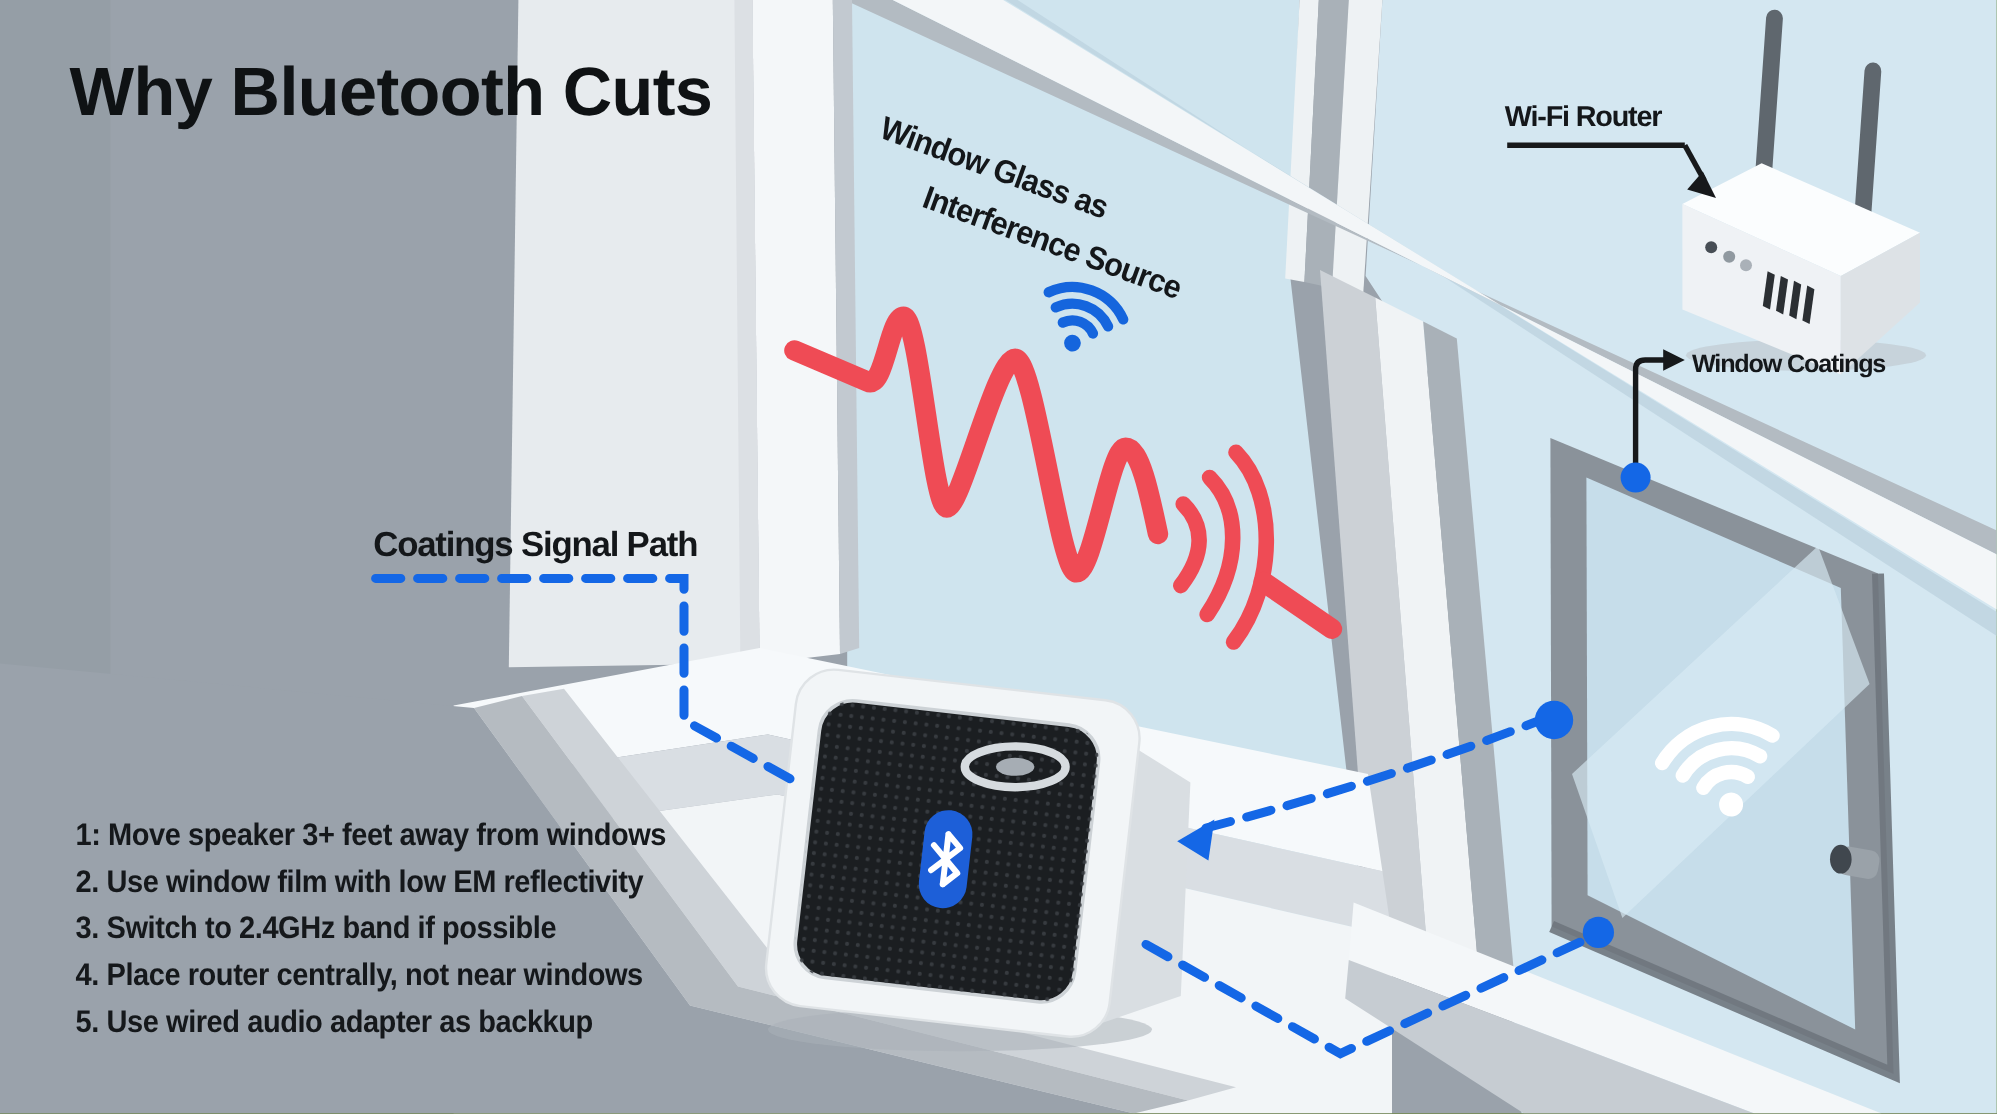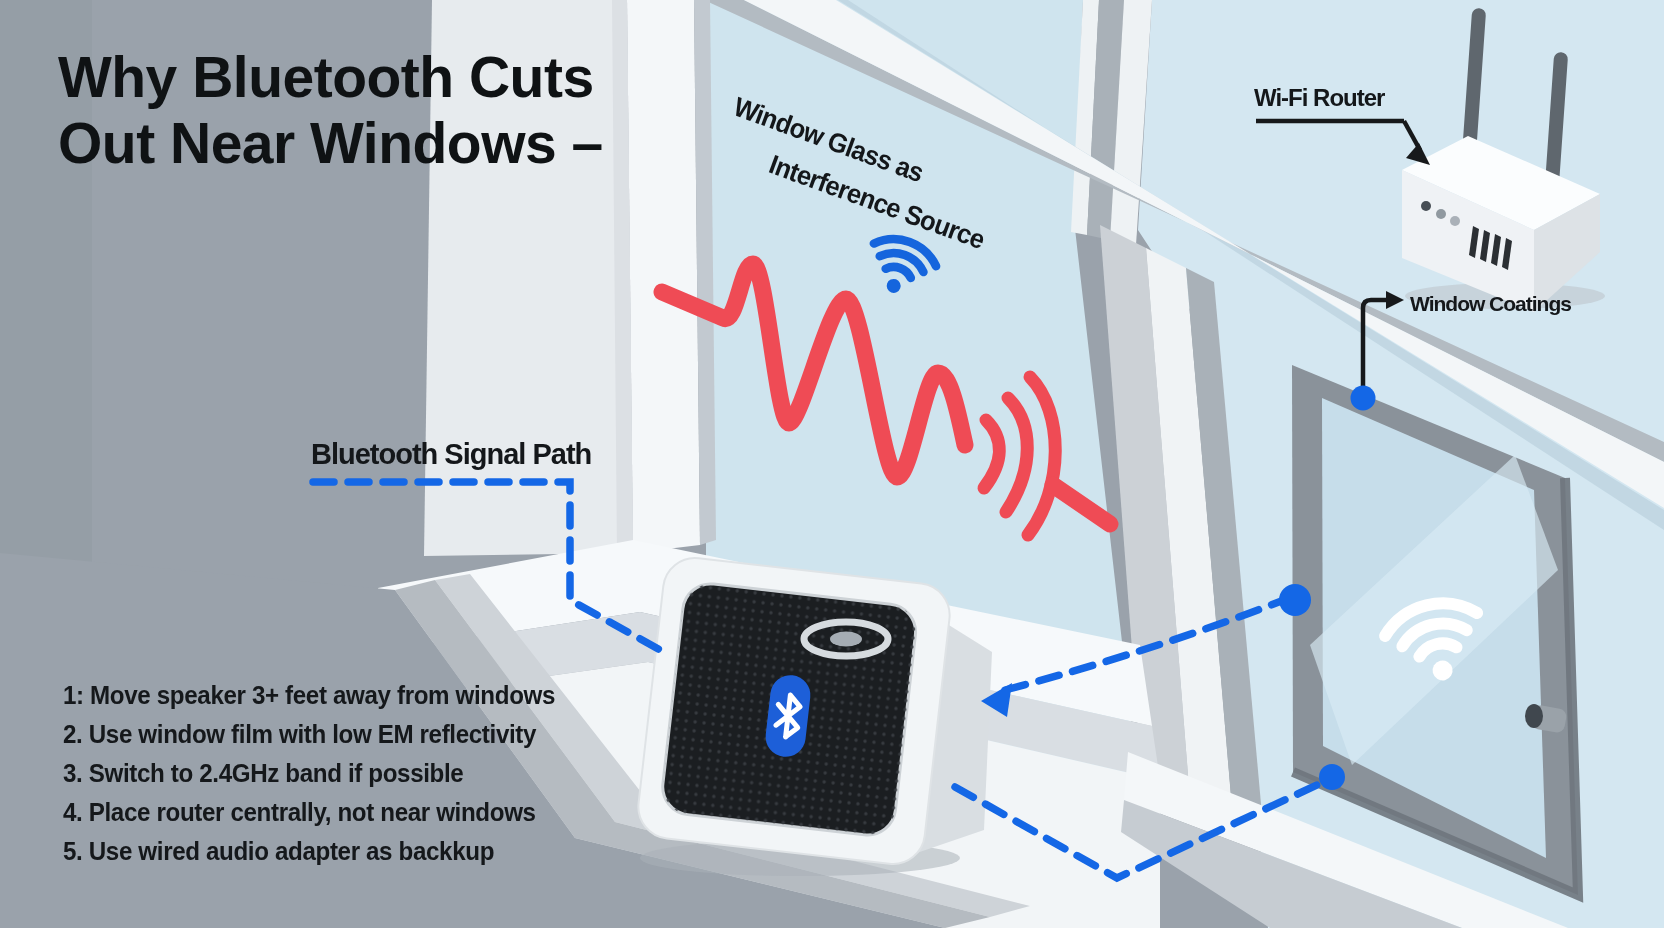--- a/index.html
+++ b/index.html
@@ -164,33 +164,32 @@
     <path d="M955,787 L1117,878 L1332,778"></path>
   </g>
   <polygon points="981,701 1012,683 1007,717" fill="#1467e6"></polygon>
   <circle cx="1363" cy="398" r="12.5" fill="#1467e6"></circle>
   <circle cx="1295" cy="600" r="16" fill="#1467e6"></circle>
   <circle cx="1332" cy="777" r="13" fill="#1467e6"></circle>
 </svg>
 
 <div class="txt title">
   <div>Why Bluetooth Cuts</div>
-  <div>Out Near Windows –</div>
 </div>
 
 <div class="txt wglabel">
   <div>Window Glass as</div>
   <div class="l2">Interference Source</div>
 </div>
 
 <div class="txt router-label">Wi-Fi Router</div>
 
 <div class="txt coatings-label">Window Coatings</div>
 
-<div class="txt btsp-label">Bluetooth Signal Path</div>
+<div class="txt btsp-label">Coatings Signal Path</div>
 
 <div class="txt fixes">
   <div class="fix">1: Move speaker 3+ feet away from windows</div>
   <div class="fix">2. Use window film with low EM reflectivity</div>
   <div class="fix">3. Switch to 2.4GHz band if possible</div>
   <div class="fix">4. Place router centrally, not near windows</div>
   <div class="fix">5. Use wired audio adapter as backkup</div>
 </div>
 
 </div>

